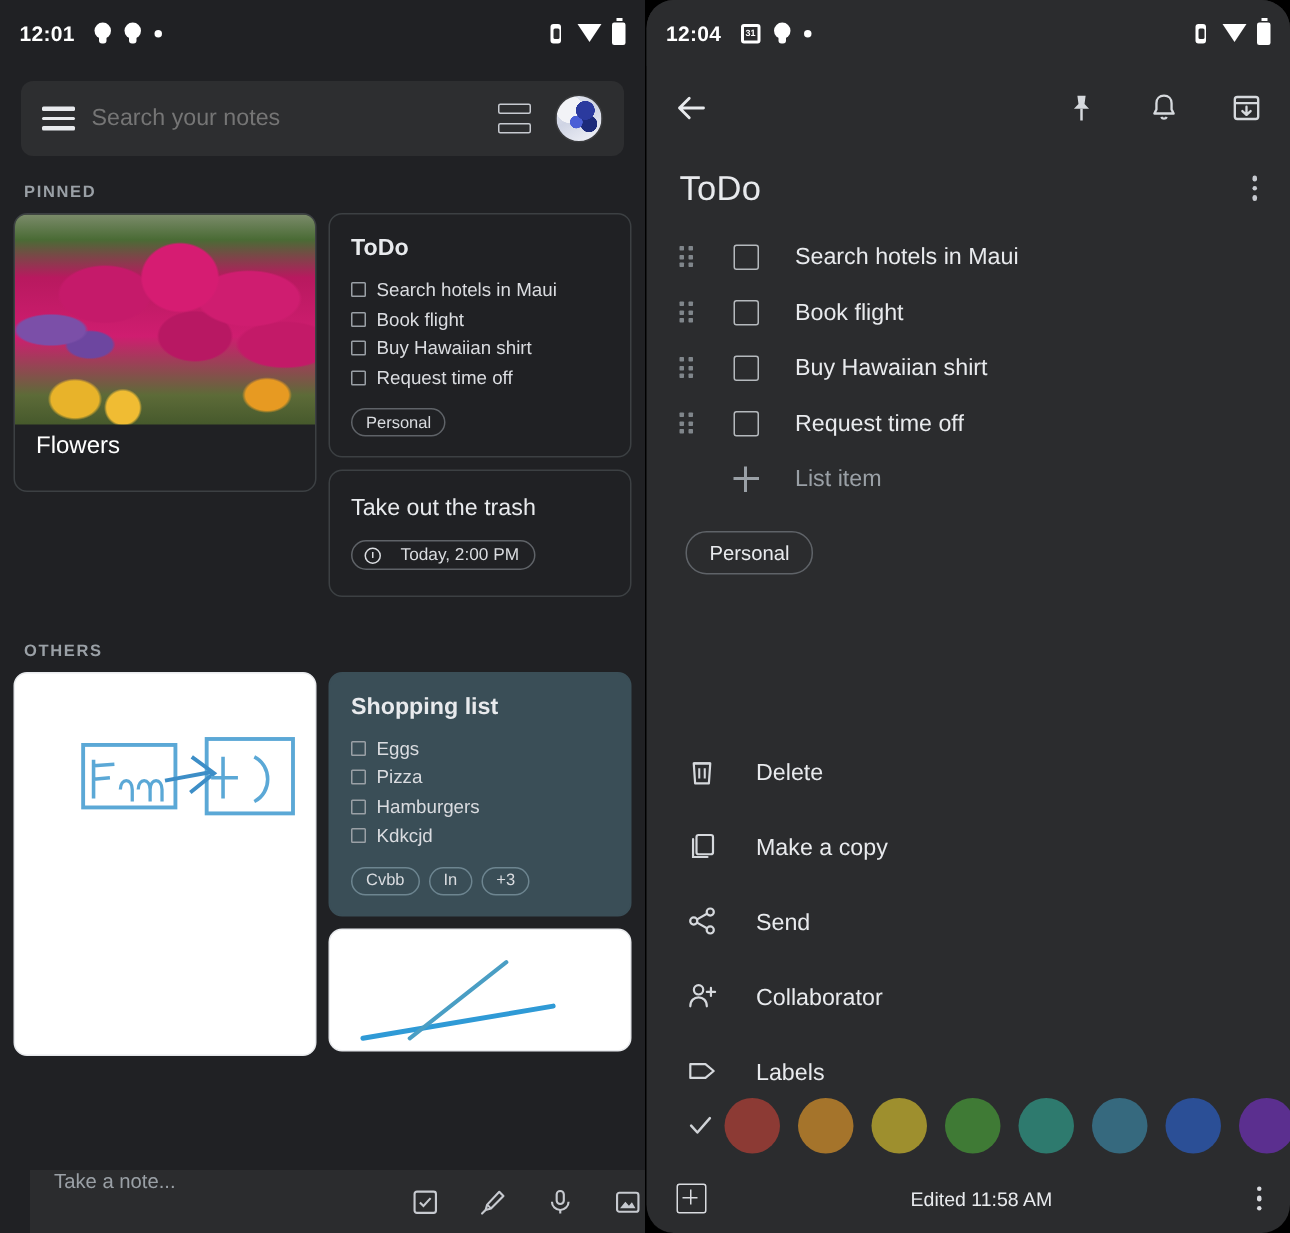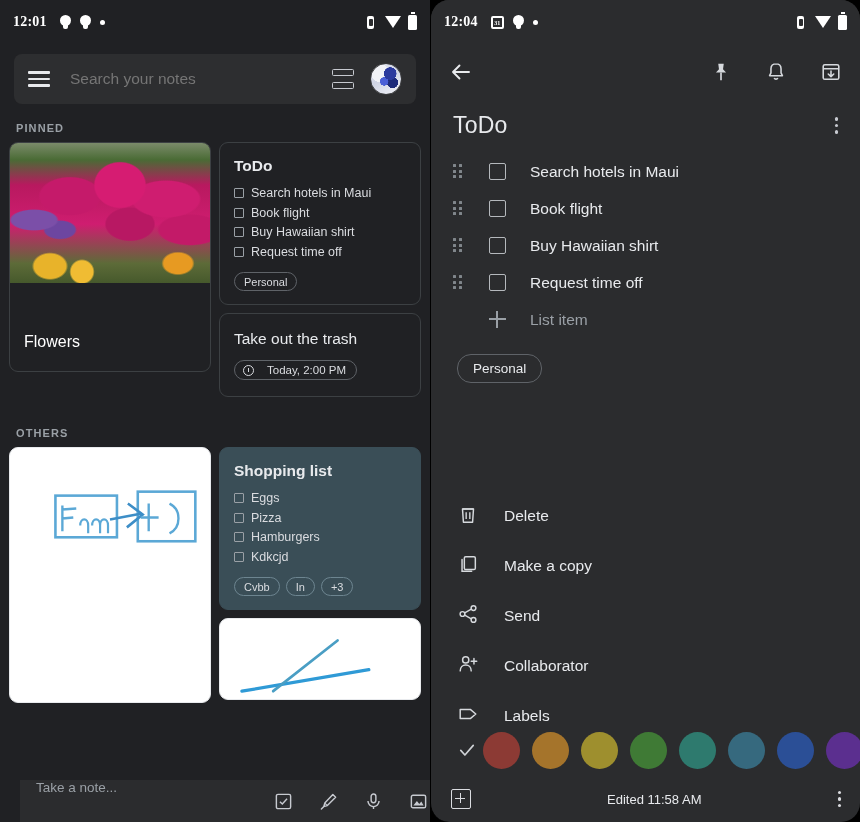--- a/index.html
+++ b/index.html
@@ -26,21 +26,20 @@
     border-left: 1px solid #000;
     border-radius: 19px;
   }
 
   
   .statusbar {
     height: 44px;
     display: flex; align-items: center;
     padding: 0 13px;
     color: #fff;
-    font-family: Liberation Serif, serif;
   }
   .statusbar.right-sb { background: #2b2c2e; }
   .sb-time { font-size: 14px; font-weight: bold; letter-spacing: .2px; }
   .sb-left-icons { display: flex; align-items: center; gap: 9px; margin-left: 13px; }
   .sb-right { margin-left: auto; display: flex; align-items: center; gap: 7px; }
   .ic-bulb {
     width: 11px; height: 14px; position: relative; display: inline-block;
   }
   .ic-bulb::before {
     content:""; position:absolute; top:0; left:0;
@@ -82,21 +81,21 @@
     margin: 10px 14px 0 14px;
     height: 50px;
     background: #2d2e30;
     border-radius: 8px;
     display: flex; align-items: center;
     padding: 0 14px;
   }
   .hamburger { width: 22px; display: flex; flex-direction: column; gap: 4px; cursor: pointer; }
   .hamburger i { display:block; height: 2.5px; background: #e8eaed; border-radius: 1px; }
   .search-input {
-    flex: 1; margin-left: 20px;
+    flex: 1; margin-left: 11px;
     color: #9aa0a6; font-size: 15.5px;
     background: transparent; border: none; outline: none;
     font-family: "Liberation Sans", sans-serif;
   }
   .view-toggle {
     width: 22px; height: 20px; display: flex; flex-direction: column;
     justify-content: space-between; cursor: pointer; margin-right: 16px;
   }
   .view-toggle i { display:block; height: 7px; border: 1.6px solid #c7cad0; border-radius: 1.5px; }
   .avatar {
@@ -140,21 +139,21 @@
       radial-gradient(ellipse at 12% 55%, #7b4fa8 0 9%, transparent 10%),
       radial-gradient(ellipse at 25% 62%, #6d46a0 0 7%, transparent 8%),
       radial-gradient(ellipse at 55% 30%, #d61c72 0 16%, transparent 17%),
       radial-gradient(ellipse at 30% 38%, #c51a6a 0 15%, transparent 16%),
       radial-gradient(ellipse at 78% 40%, #cf1d70 0 15%, transparent 16%),
       radial-gradient(ellipse at 60% 58%, #b81863 0 14%, transparent 15%),
       radial-gradient(ellipse at 90% 62%, #c31a68 0 12%, transparent 13%),
       linear-gradient(180deg, #7b8b6a 0%, #4a6b35 12%, #b8195f 30%, #cf1d70 58%, #5d6b38 86%, #46592c 100%);
   }
   .card-photo-title {
-    color: #fff; font-size: 16px; padding: 6px 14px 20px 14px; margin-top: 44px;
+    color: #fff; font-size: 16px; padding: 6px 14px 20px 14px;
   }
 
   .card-body { padding: 14px 14px 13px 14px; }
   .card-title { color: #e8eaed; font-size: 15.5px; font-weight: bold; margin-bottom: 10px; }
   .chk-row { display: flex; align-items: flex-start; gap: 7px; margin-bottom: 3px; }
   .chk-box {
     width: 10px; height: 10px; border: 1.3px solid #9aa0a6;
     border-radius: 1px; flex: none; margin-top: 3px;
   }
   .chk-text { color: #dadce0; font-size: 12.5px; line-height: 1.32; }

